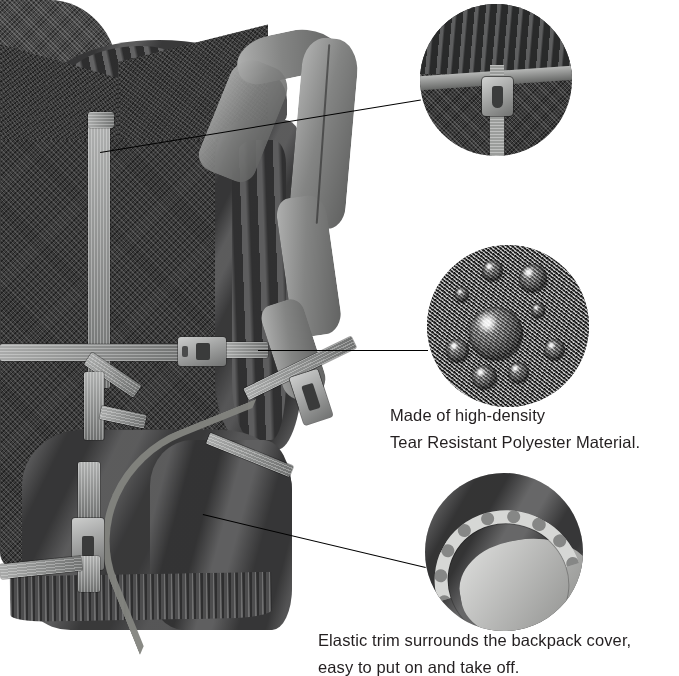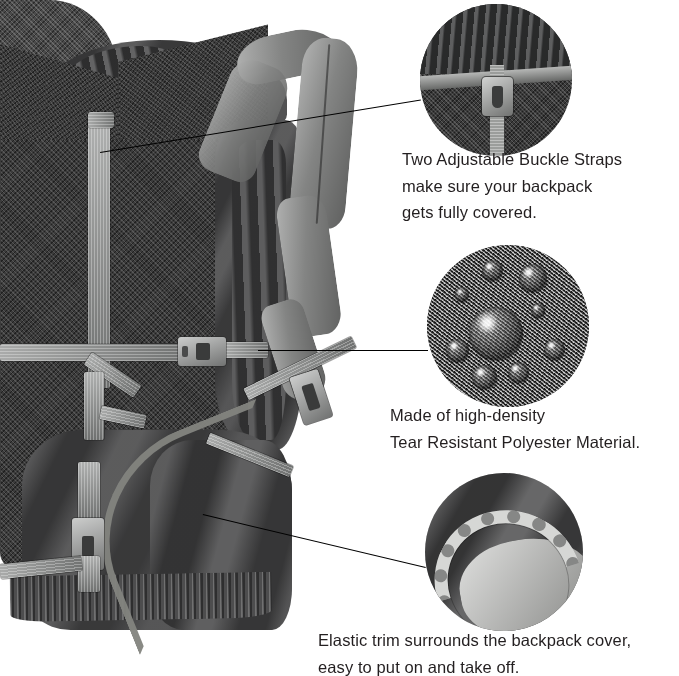--- a/index.html
+++ b/index.html
@@ -203,23 +203,20 @@
   <div class="leader" style="left:203px;top:514px;width:229px;transform:rotate(13.4deg);"></div>
 
   <div class="circle" style="left:420px;top:4px;width:152px;height:152px;">
     <div class="c1-mesh"></div>
     <div class="c1-top"></div>
     <div class="c1-hem"></div>
     <div class="c1-strap"></div>
     <div class="c1-buckle"></div>
   </div>
 
-  <div class="caption" style="left:402px;top:146px;width:272px;">Two Adjustable Buckle Straps
-make sure your backpack
-gets fully covered.</div>
 
   <div class="circle" style="left:427px;top:245px;width:162px;height:162px;">
     <div class="c2-fab"></div>
     <div class="drop" style="left:26%;top:38%;width:33%;height:33%;"></div>
     <div class="drop" style="left:57%;top:12%;width:17%;height:17%;"></div>
     <div class="drop" style="left:34%;top:9%;width:13%;height:13%;"></div>
     <div class="drop" style="left:12%;top:58%;width:14%;height:14%;"></div>
     <div class="drop" style="left:28%;top:74%;width:15%;height:15%;"></div>
     <div class="drop" style="left:50%;top:72%;width:13%;height:13%;"></div>
     <div class="drop" style="left:72%;top:58%;width:13%;height:13%;"></div>

